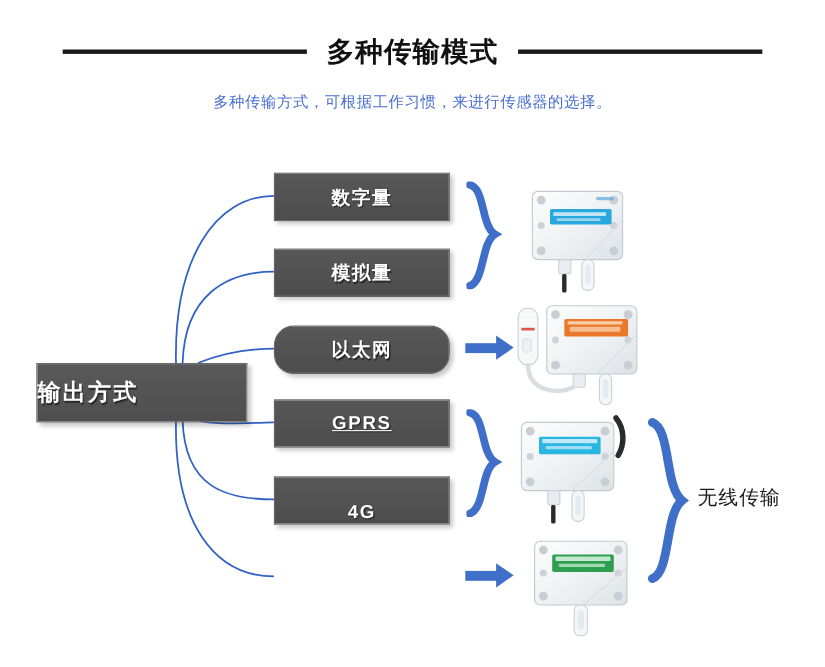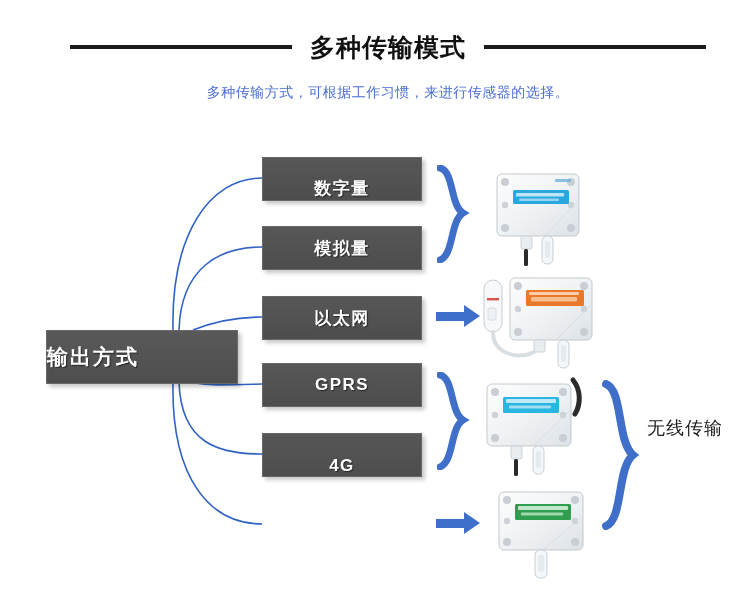--- a/index.html
+++ b/index.html
@@ -3,21 +3,21 @@
 <meta charset="utf-8">
 <style>
   html,body{margin:0;padding:0;}
   body{
     width:750px;height:606px;
     background:#ffffff;
     font-family:"Liberation Sans","DejaVu Sans",sans-serif;
     overflow:hidden;
     position:relative;
   }
-  #root{position:relative;width:634px;height:606px;margin-left:13px;}
+  #root{position:relative;width:634px;height:606px;}
 
   
   .header{
     position:absolute;top:26px;left:0;width:750px;height:42px;
     display:flex;align-items:center;justify-content:center;gap:18px;
   }
   .rule{height:4px;background:#1a1a1a;flex:0 0 auto;}
   .rule-l{width:222px;}
   .rule-r{width:222px;}
   .header-title{
@@ -47,43 +47,43 @@
   
   .node-mode{
     position:absolute;left:249px;width:158px;height:42px;
     background:linear-gradient(180deg,#575757 0%,#4d4d4d 100%);
     border:1px solid #676767;
     box-shadow:3px 3px 4px rgba(0,0,0,.22);
     display:flex;align-items:center;justify-content:center;
     color:#ffffff;font-size:17px;font-weight:bold;letter-spacing:1.5px;
     text-shadow:1px 1px 1px rgba(0,0,0,.55);
   }
-  .m0{top:157px;align-items:flex-end;} .m1{top:226px;} .m2{top:296px;}
-  .m3{top:363px;} .m4{top:433px;align-items:flex-end;} .m5{top:503px;}
+  .m0{top:157px;} .m1{top:226px;} .m2{top:296px;border-radius:18px;}
+  .m3{top:363px;text-decoration:underline;} .m4{top:433px;align-items:flex-end;} .m5{top:503px;}
 
   
   .arrow{position:absolute;width:44px;height:22px;}
   .a-eth{left:423px;top:305px;}
   .a-nb{left:423px;top:512px;}
   .arrow .shaft{position:absolute;left:0;top:7px;width:30px;height:9px;background:#3f6fc9;}
   .arrow .head{
     position:absolute;left:28px;top:0;width:0;height:0;
     border-top:11px solid transparent;border-bottom:11px solid transparent;
     border-left:16px solid #3f6fc9;
   }
 
   
   .brace{position:absolute;}
   .b-top{left:424px;top:165px;width:34px;height:98px;}
   .b-mid{left:424px;top:372px;width:34px;height:98px;}
   .b-right{left:588px;top:380px;width:40px;height:150px;}
 
   
   .wireless-label{
-    position:absolute;left:634px;top:416px;
+    position:absolute;left:634px;top:440px;
     font-size:18px;color:#1b1b1b;font-weight:500;letter-spacing:1px;
     white-space:nowrap;
   }
 
   
   .device{position:absolute;}
   .d0{left:470px;top:160px;width:110px;height:110px;}
   .d1{left:463px;top:268px;width:125px;height:110px;}
   .d2{left:462px;top:372px;width:128px;height:108px;}
   .d3{left:472px;top:482px;width:112px;height:100px;}

